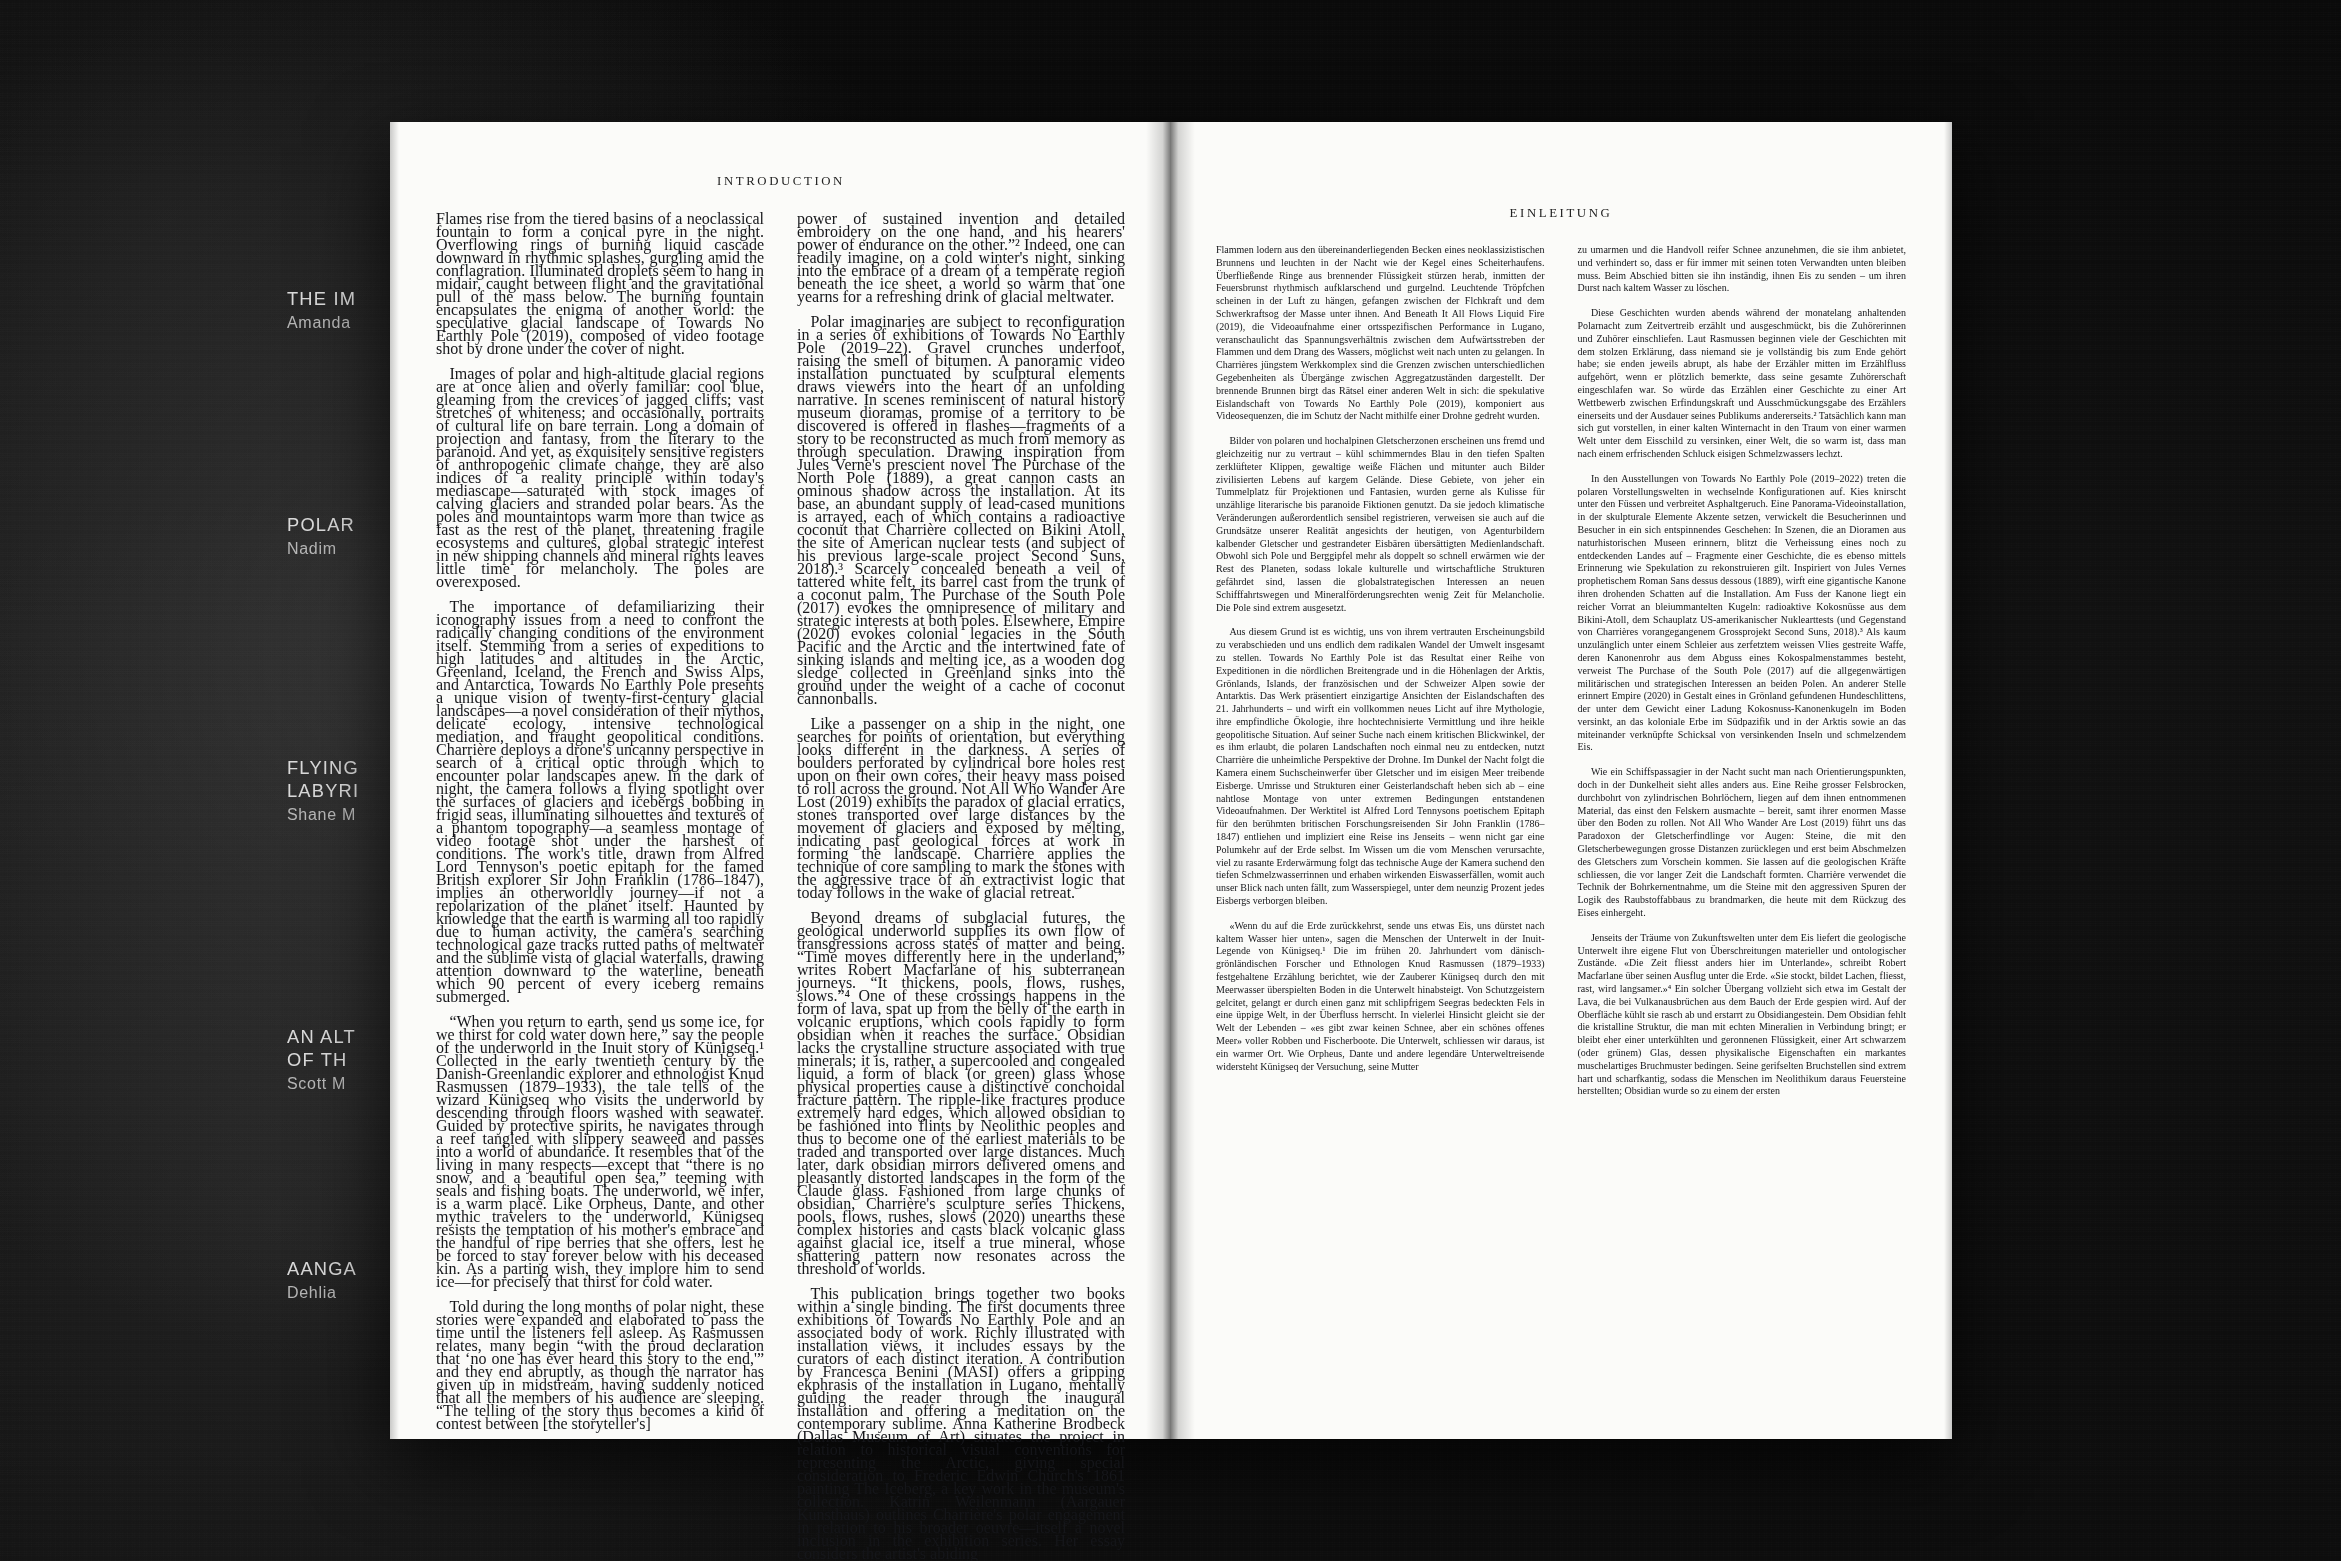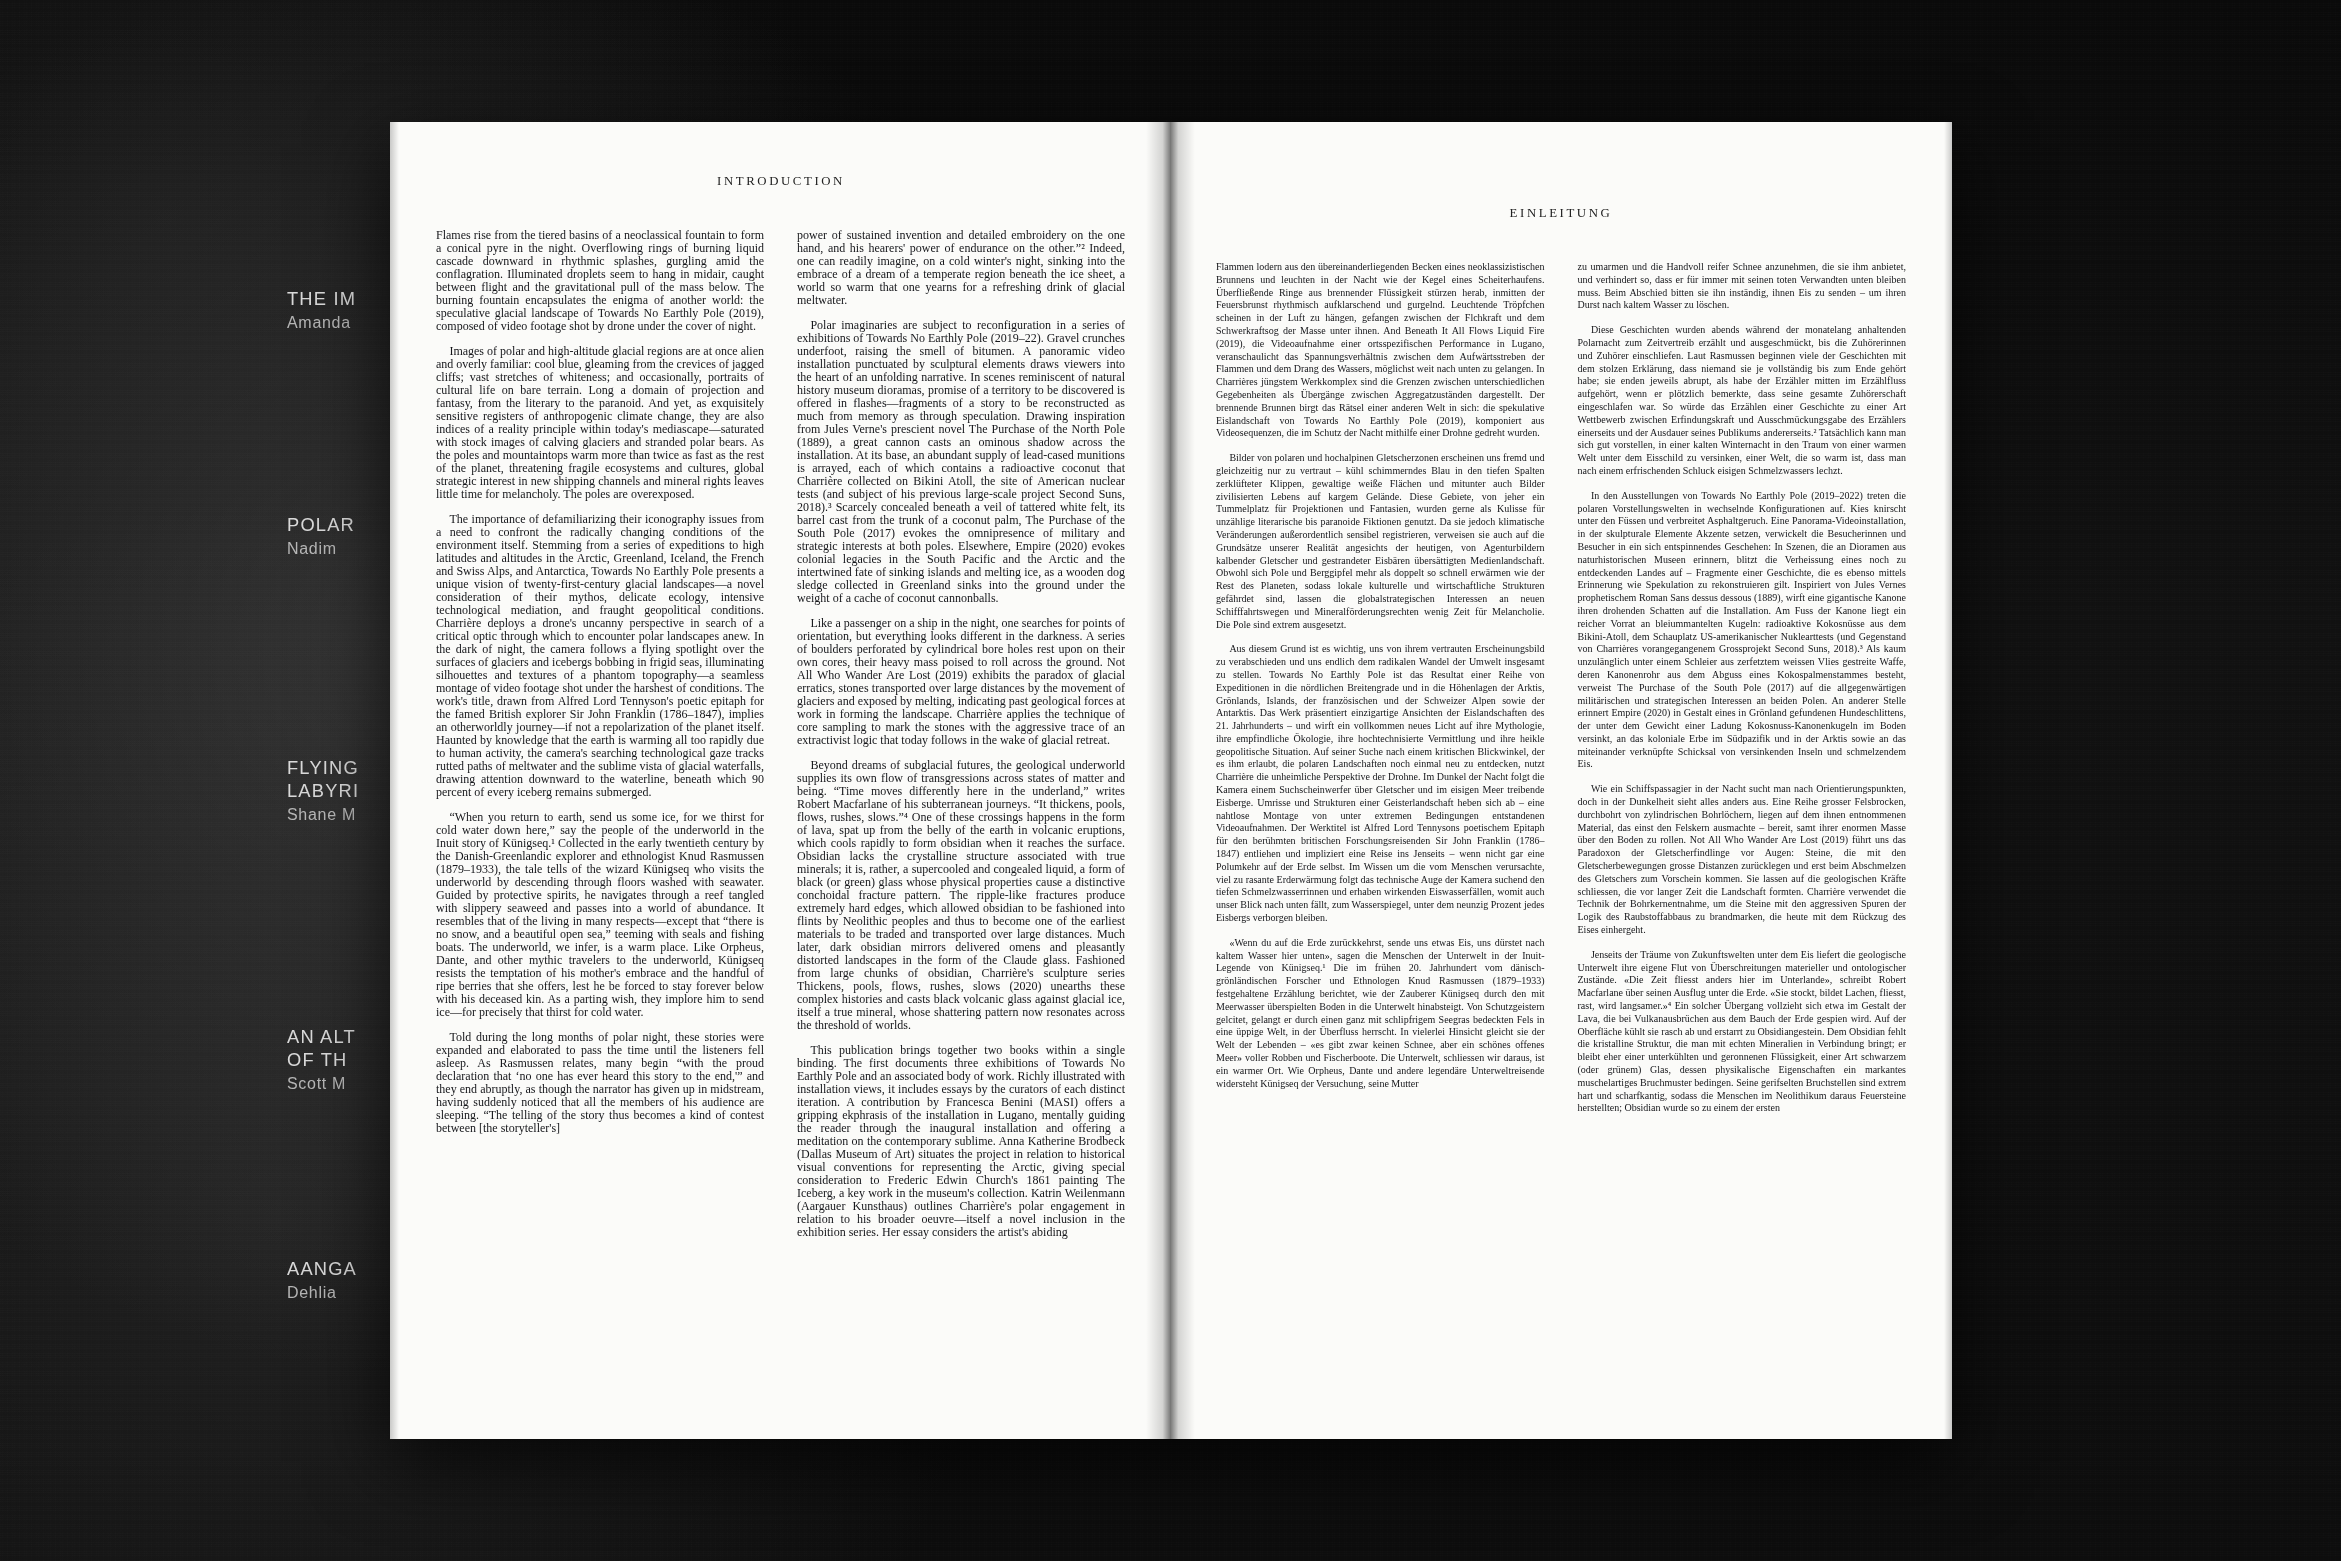--- a/index.html
+++ b/index.html
@@ -110,35 +110,35 @@
     pointer-events:none;
   }
 
   .running-head {
     text-align: center;
     font-family: "Liberation Serif", serif;
     font-size: 12.8px;
     letter-spacing: 2.6px;
     color: #222;
     text-transform: uppercase;
-    margin-bottom: 40px;
+    margin-bottom: 23px;
   }
 
   .columns {
     display: flex;
     gap: 33px;
   }
   .col {
     width: 328px;
   }
   .page.right .col { width: 329px; }
 
   .col p {
     margin: 0;
-    font-size: 12px;
+    font-size: 16px;
     line-height: 13px;
     text-align: justify;
     color: #15161a;
     hyphens: auto;
     -webkit-hyphens: auto;
     text-indent: 13.4px;
   }
   .col p.noindent { text-indent: 0; }
   .col p + p { margin-top: 12px; }
 

